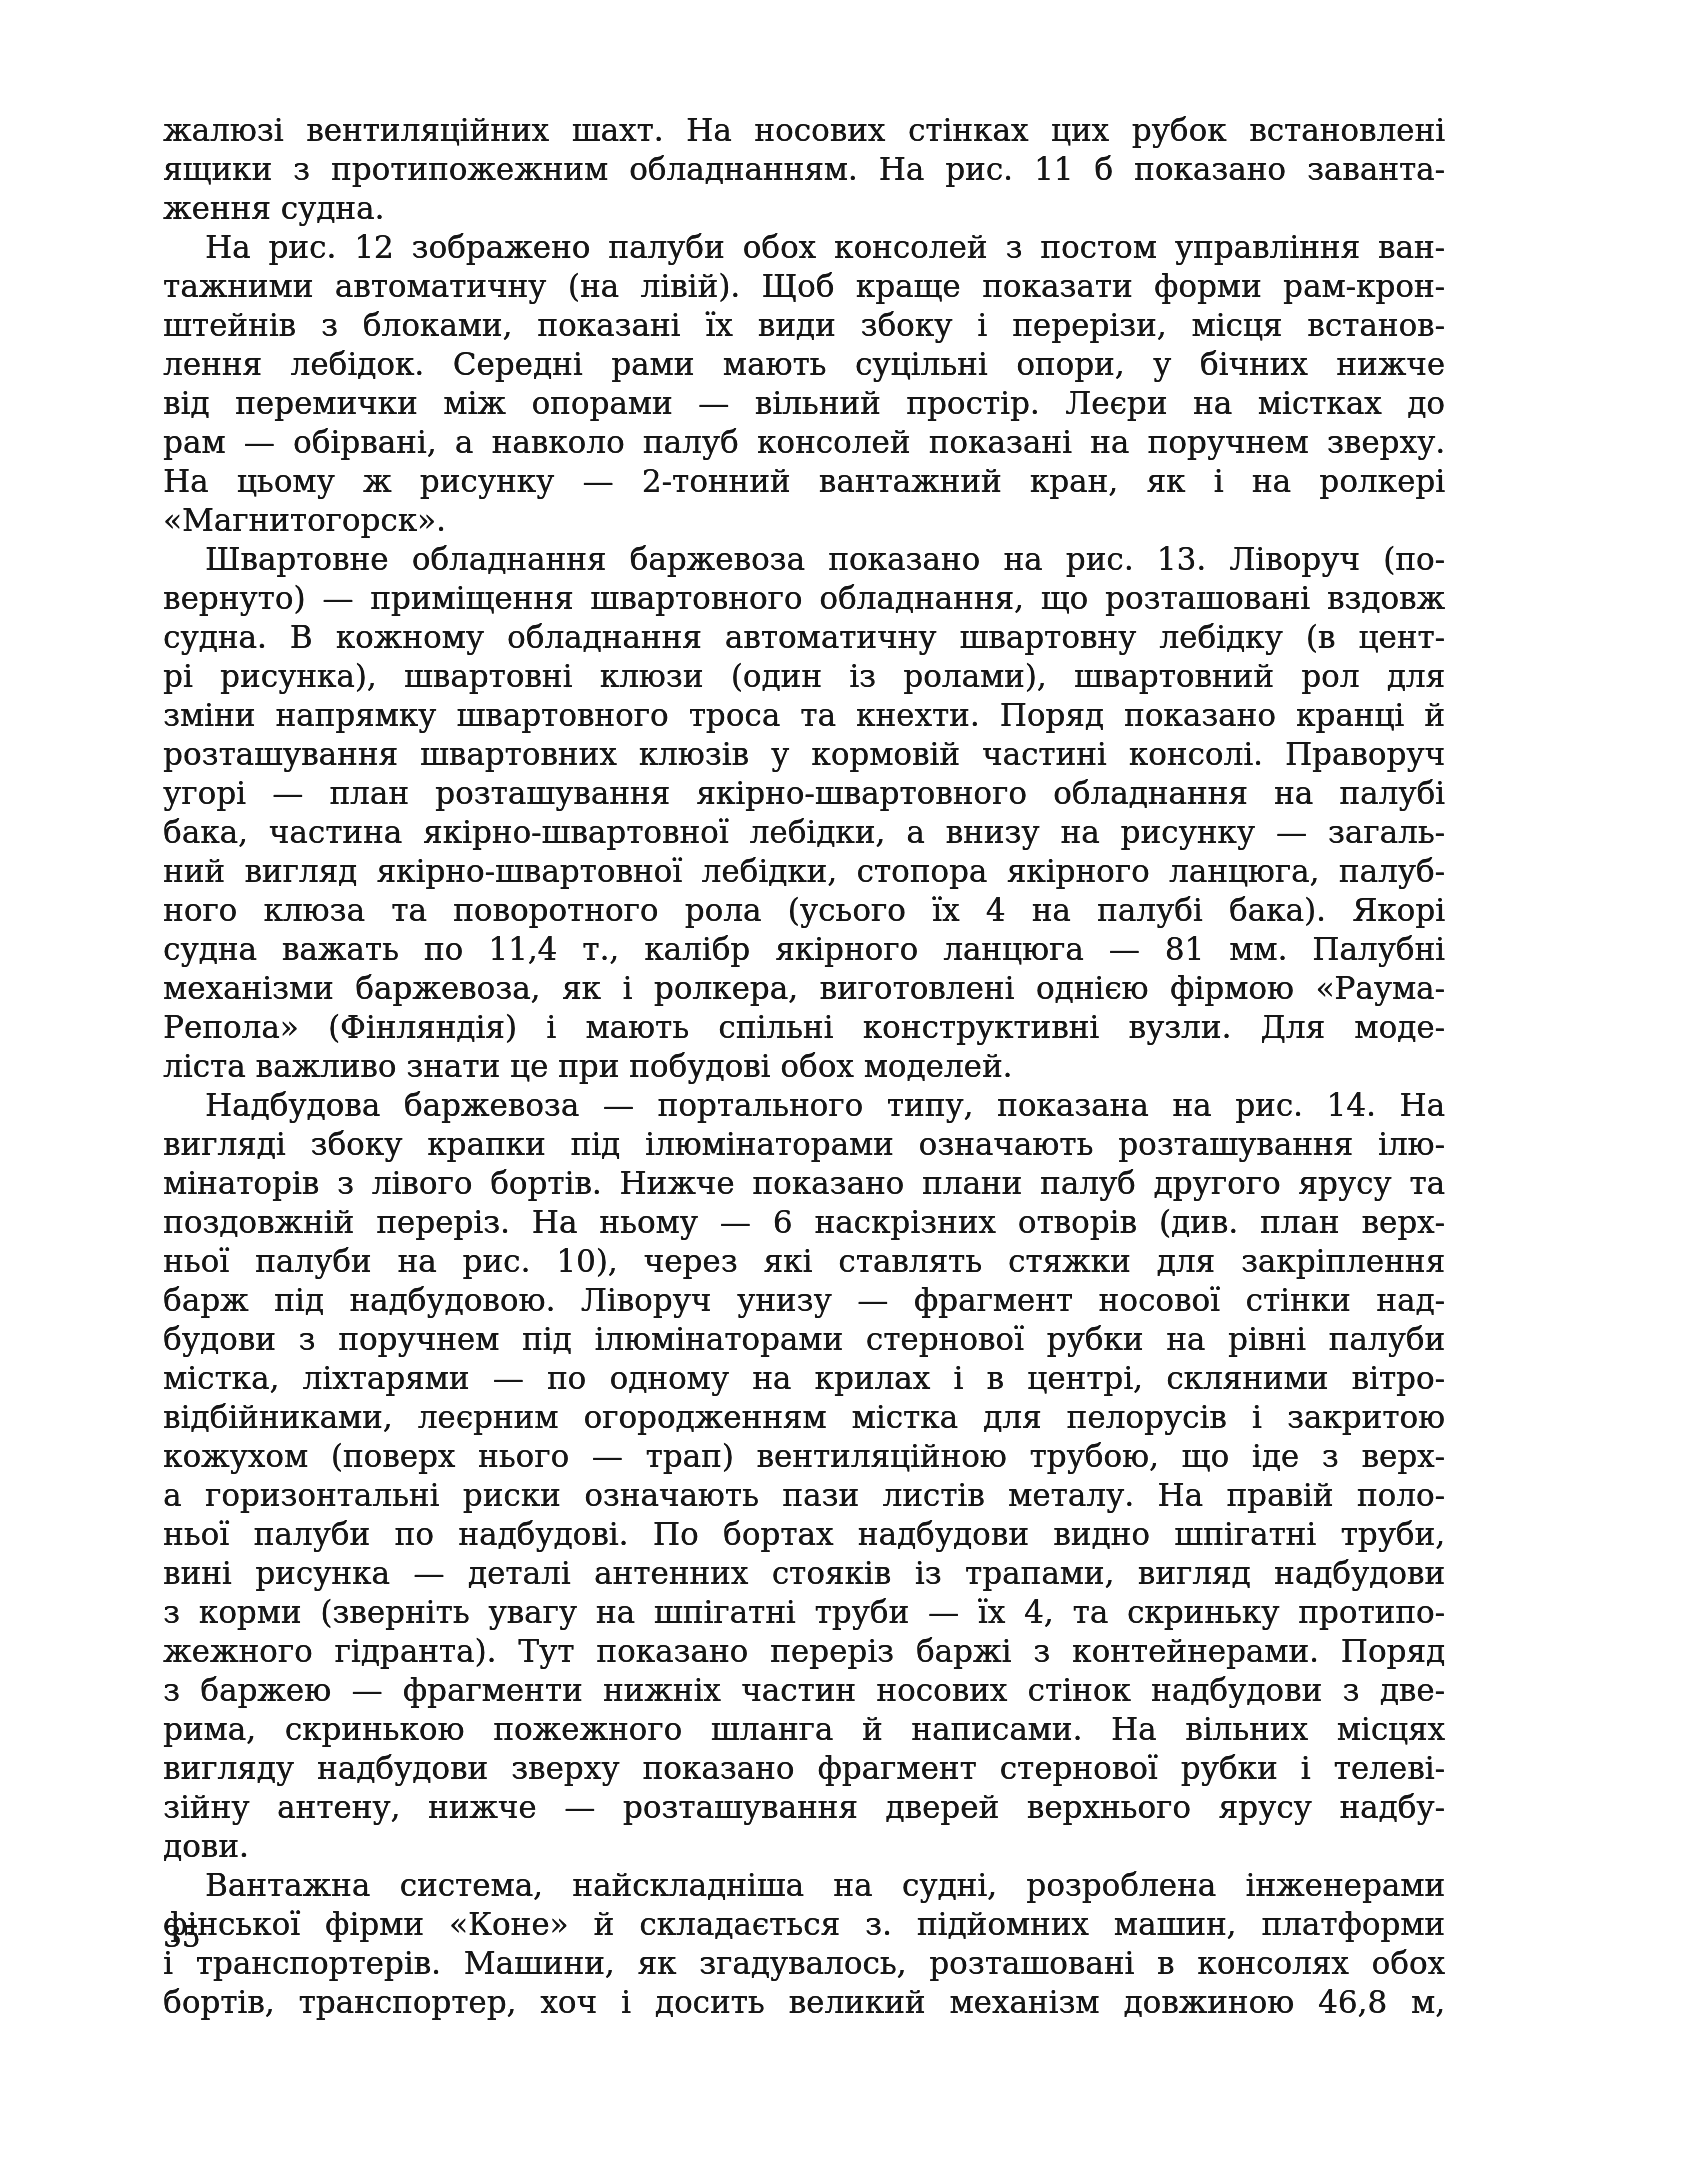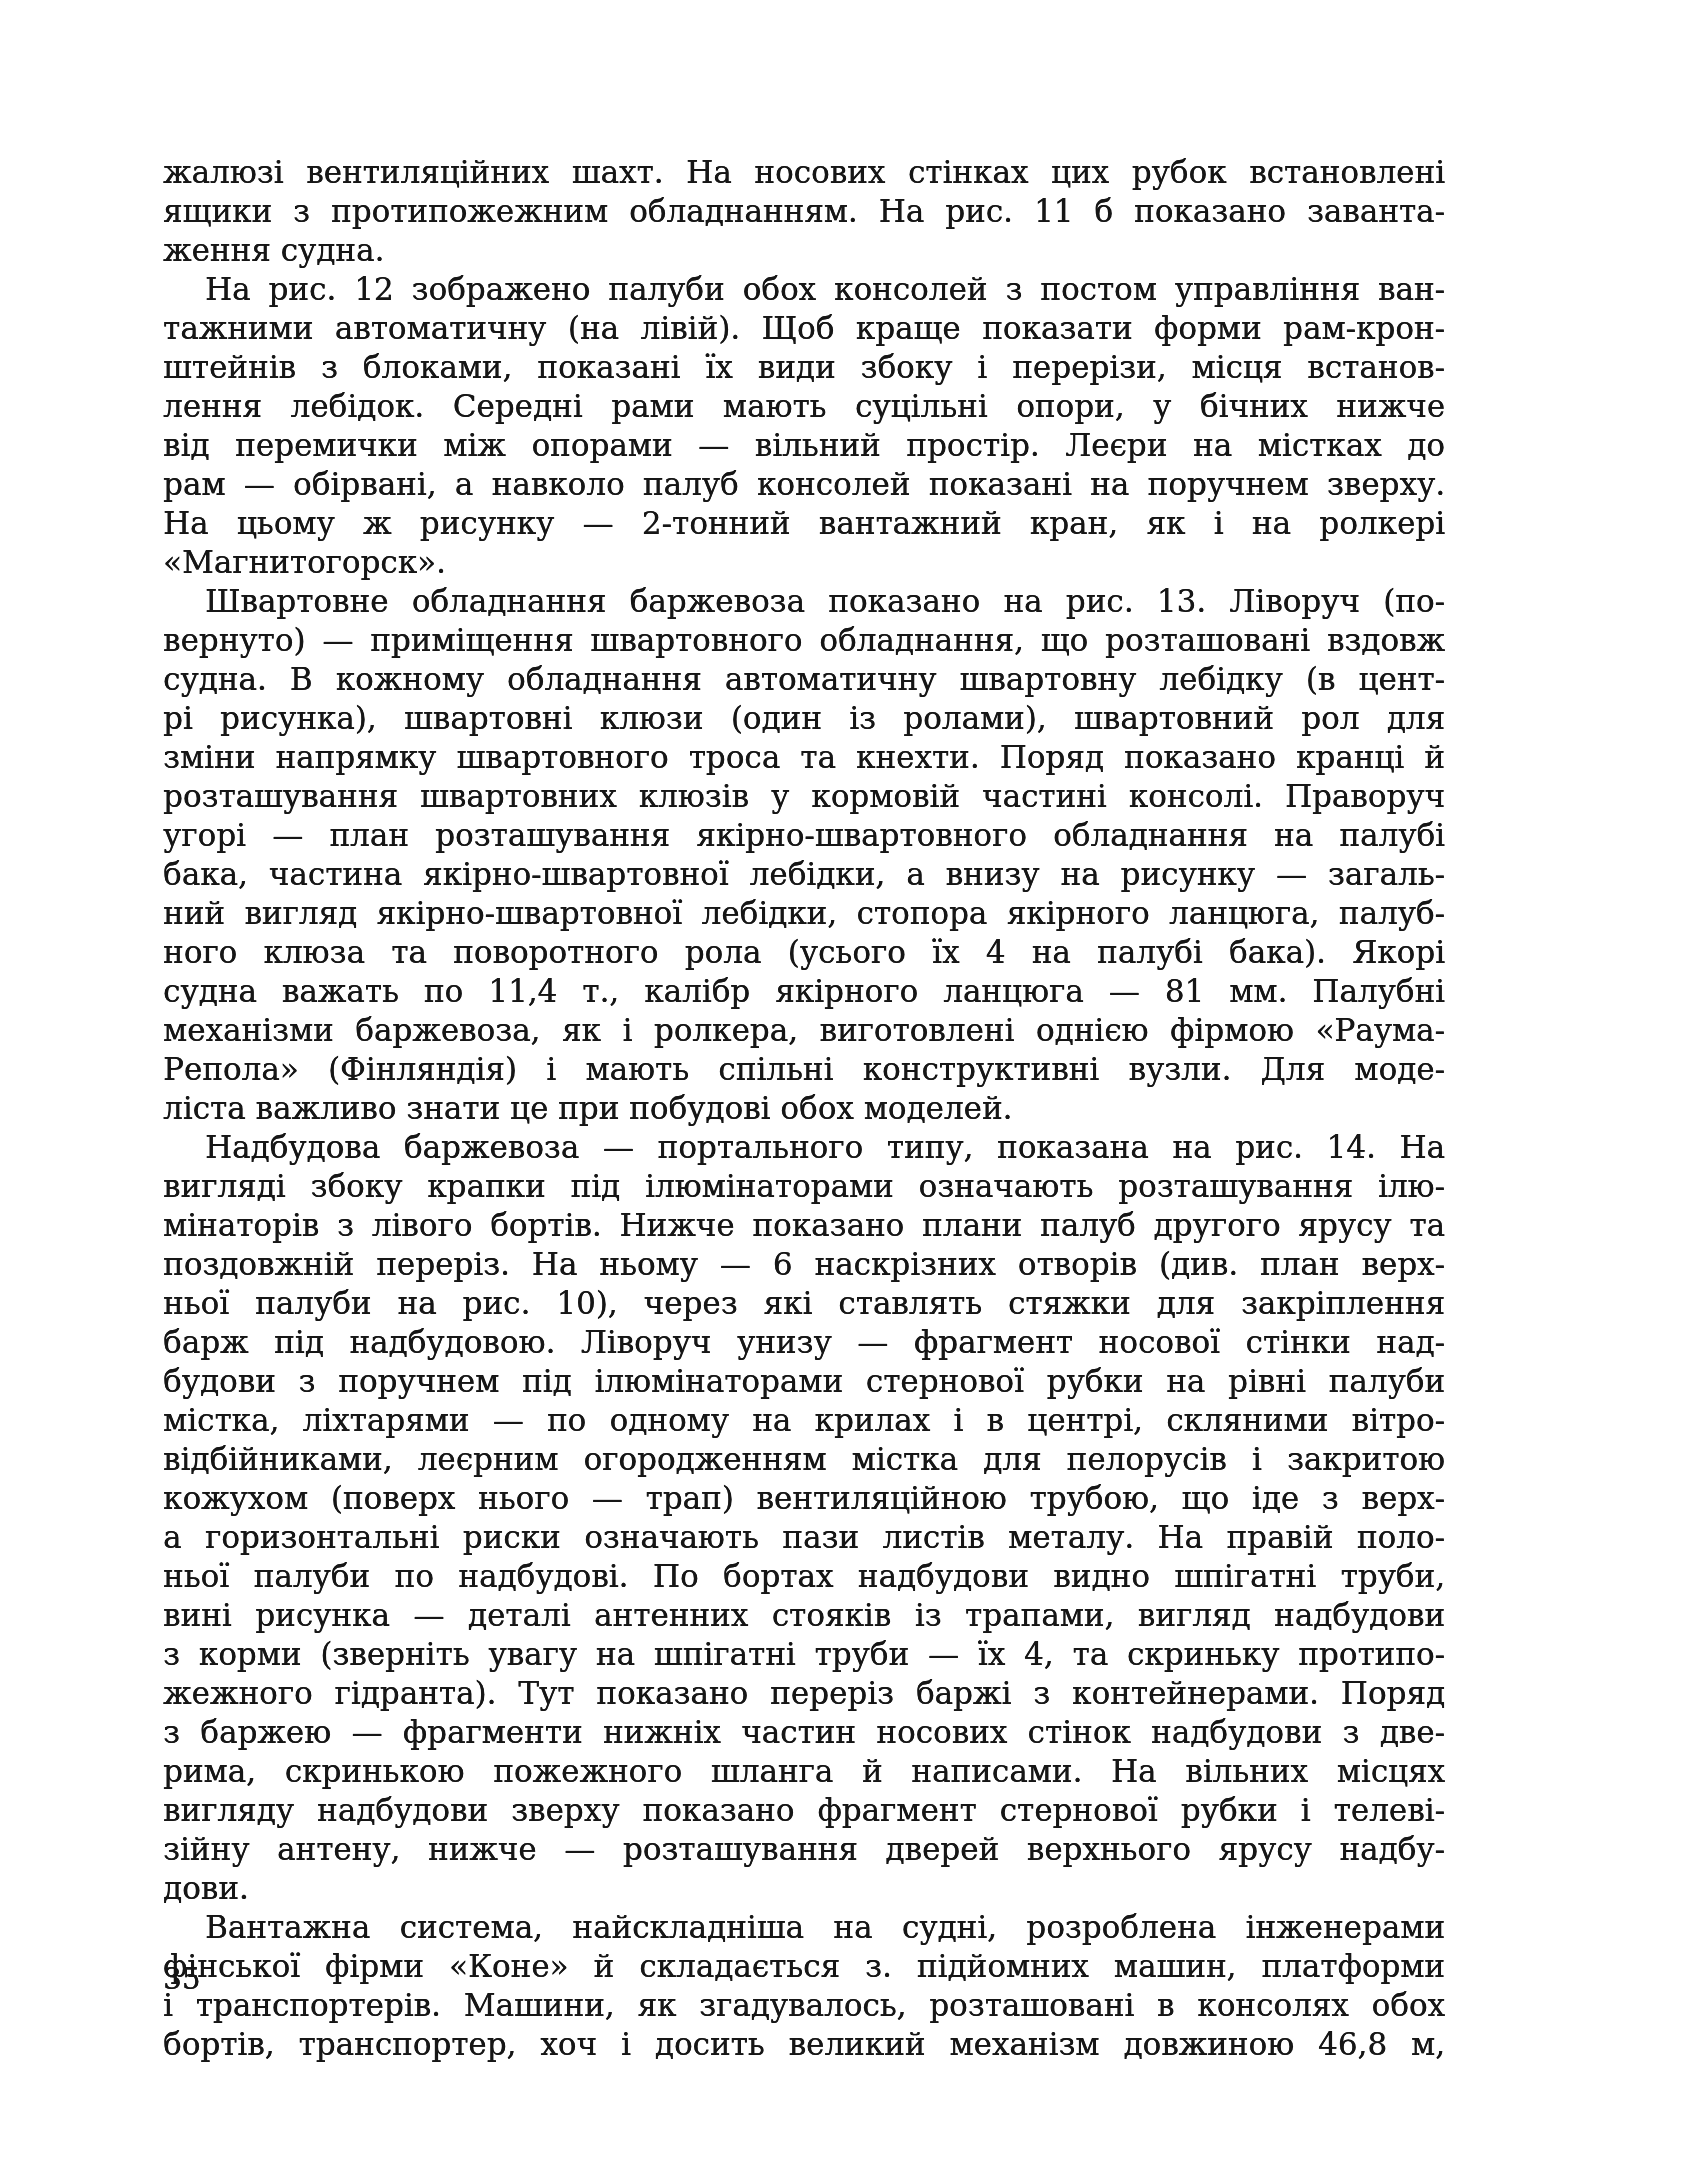--- a/index.html
+++ b/index.html
@@ -10,21 +10,20 @@
     width: 1704px;
     height: 2174px;
     background: #ffffff;
     position: relative;
     overflow: hidden;
   }
   .page {
     position: absolute;
     inset: 0;
     background: #ffffff;
-    margin-top: 42px;
   }
   .text-column {
     position: absolute;
     left: 163px;
     top: 111px;
     width: 1282px;
     font-family: "DejaVu Serif", "Liberation Serif", serif;
     font-size: 31px;
     line-height: 39px;
     color: #161616;

